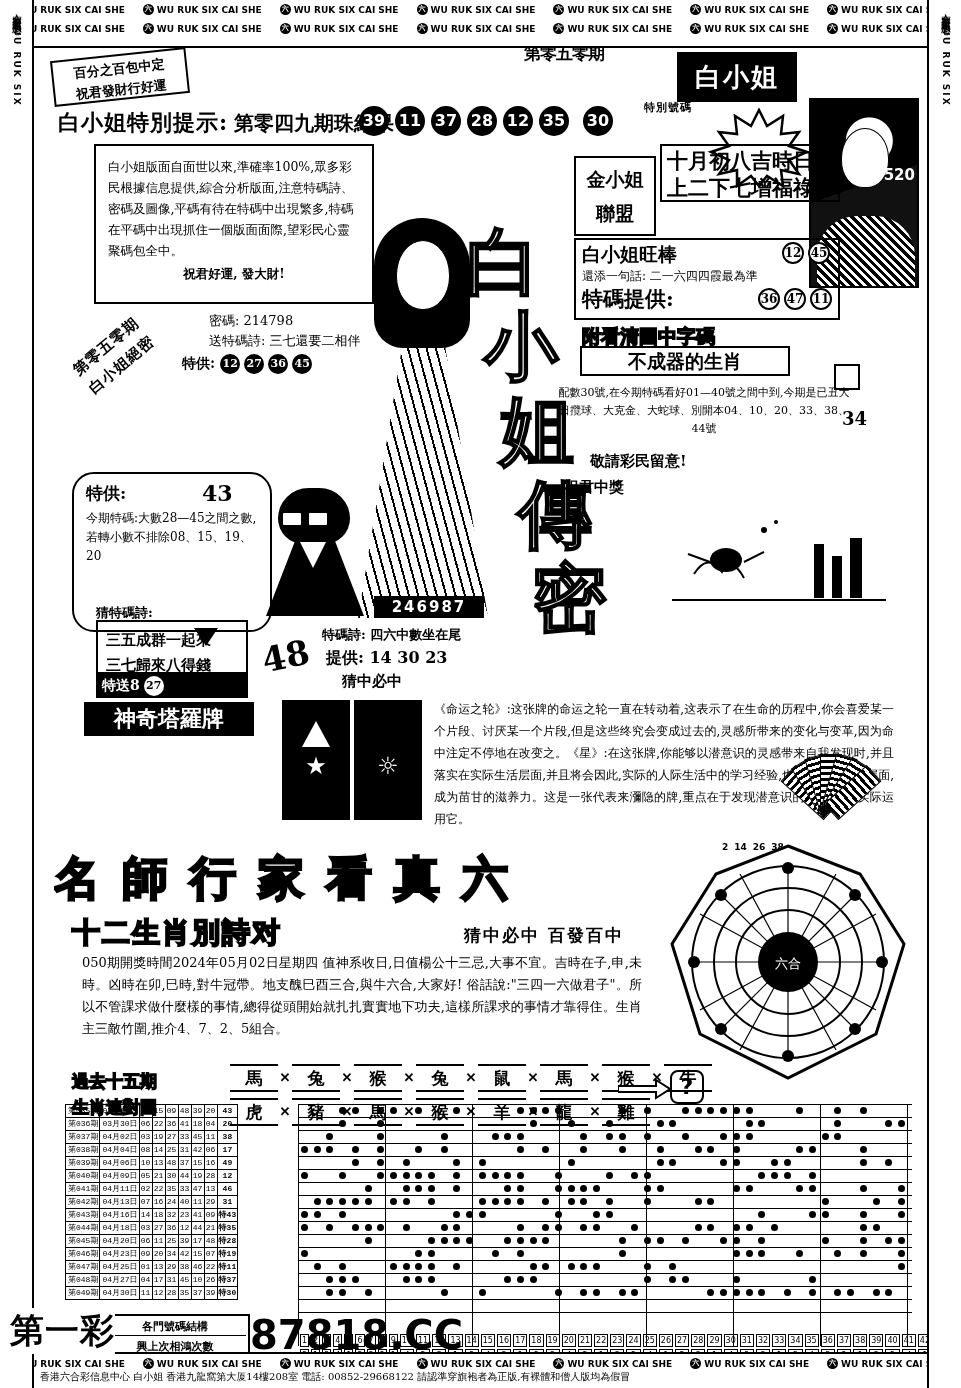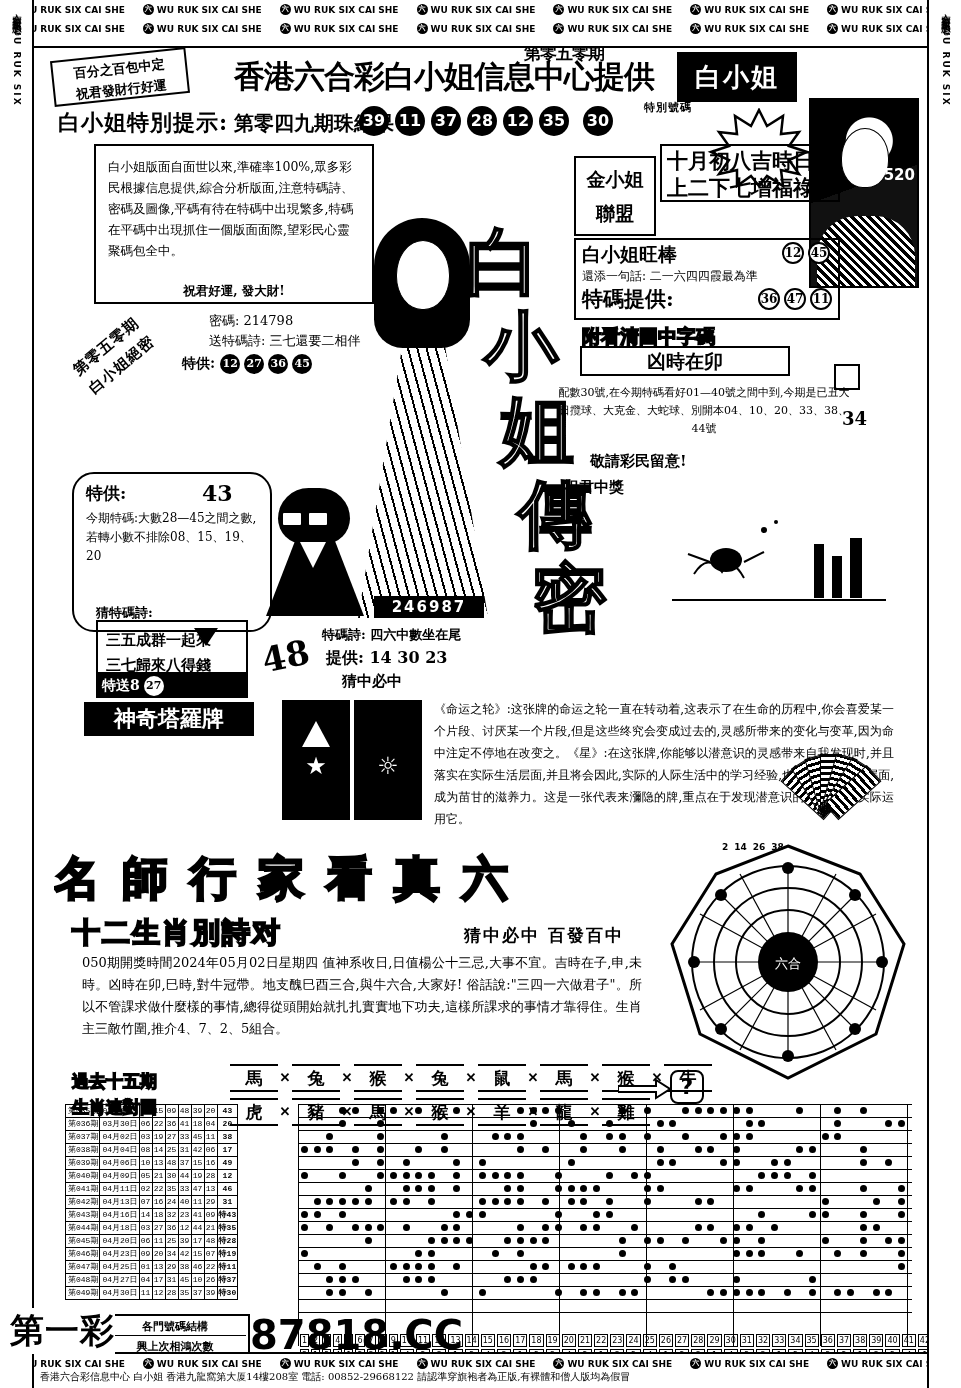--- a/index.html
+++ b/index.html
@@ -127,21 +127,21 @@
     position:absolute; right:2px; top:66px; color:#fff; font-size:15px;
     font-weight:bold;
   }
 
   
   #intro-box {
     position:absolute; left:60px; top:96px; width:280px; height:160px;
     border:2px solid #000; padding:10px 12px; font-size:12.5px;
     line-height:21px; font-family:"DejaVu Serif", serif;
   }
-  #intro-box .wish { text-align:center; font-weight:bold; margin-top:19px; }
+  #intro-box .wish { text-align:center; font-weight:bold; margin-top:2px; }
 
   
   #pw-line { position:absolute; left:175px; top:264px; font-size:13px;
     font-family:"DejaVu Serif", serif; }
   #pw-poem { position:absolute; left:175px; top:284px; font-size:13px;
     font-family:"DejaVu Serif", serif; }
   #pw-special { position:absolute; left:148px; top:306px; font-size:14px;
     font-weight:bold; display:flex; gap:5px; align-items:center;
     font-family:"DejaVu Serif", serif; }
 
@@ -547,21 +547,20 @@
 
   <div class="inner">
 
     <div id="stamp-topleft">
       <div>百分之百包中定</div>
       <div>祝君發財行好運</div>
     </div>
 
     <div id="masthead">
       <span id="issue-no">第零五零期</span>
-      <span>香港六合彩白小姐信息中心提供</span>
     </div>
 
     <div id="hint-title">白小姐特別提示:</div>
     <div id="result-label">第零四九期珠結果</div>
     <div id="result-balls">
         <span class="ball">39</span>
         <span class="ball">11</span>
         <span class="ball">37</span>
         <span class="ball">28</span>
         <span class="ball">12</span>
@@ -669,21 +668,21 @@
           <span class="ball-out">45</span>
         </div>
       <div class="balls-b" id="hot-balls-b">
           <span class="ball-out">36</span>
           <span class="ball-out">47</span>
           <span class="ball-out">11</span>
         </div>
     </div>
     <div id="bx-hot-sub">附看清圖中字碼</div>
 
-    <div id="bx-chuandian">凶時在卯</div>
+    <div id="bx-chuandian">不成器的生肖</div>
     <div id="chuandian-text">配數30號,在今期特碼看好01—40號之間中到,今期是已丑大日攬球、大克金、大蛇球、別開本04、10、20、33、38、44號</div>
     <div id="chuandian-note">敬請彩民留意!</div>
     <div id="chuandian-wish">祝君中獎</div>
 
     <div id="stamp-sq"></div>
     <div id="num34">34</div>
 
     <div id="scenery">
       <svg viewBox="0 0 230 120">
         <path d="M8,96 L222,96" stroke="#000" stroke-width="2" fill="none"></path>

